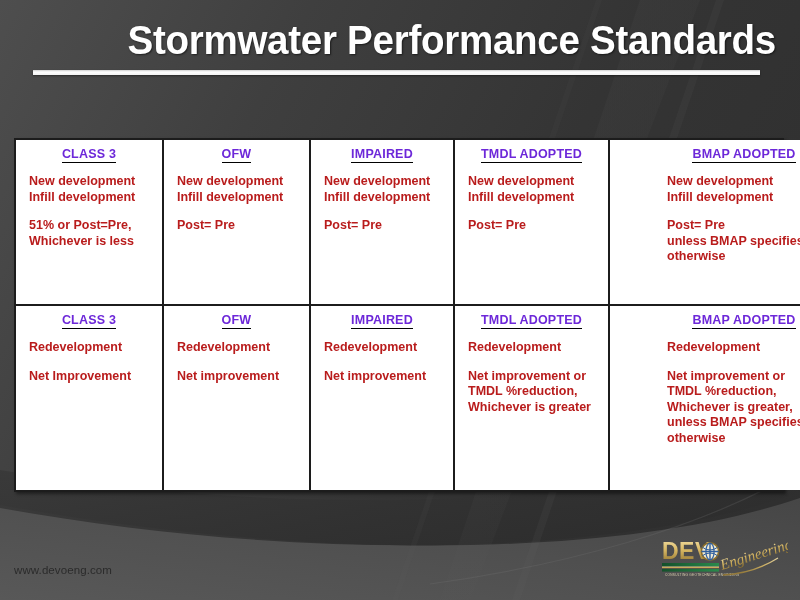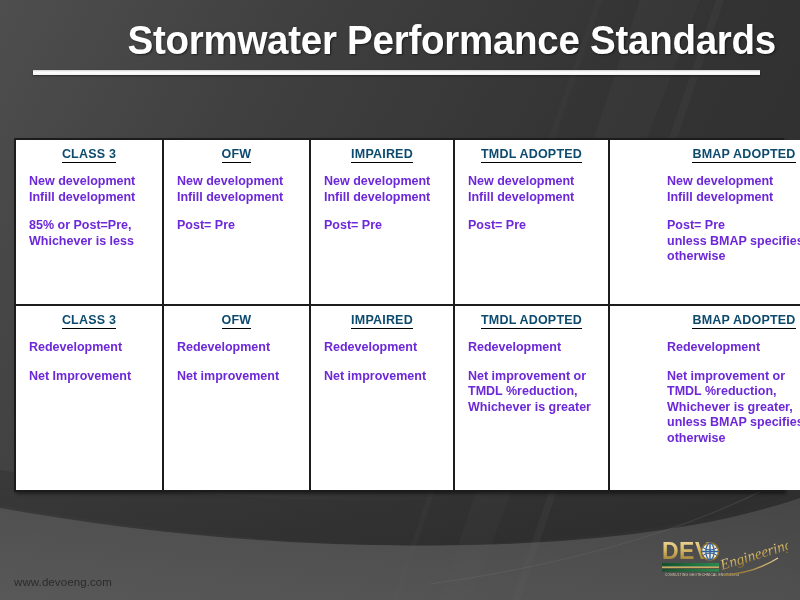--- a/index.html
+++ b/index.html
@@ -93,54 +93,54 @@
   table.std-table td:last-child {
     border-right: none;
     padding-left: 44px;
   }
 
   .cell-head {
     display: block;
     text-align: center;
     font-size: 12.5px;
     font-weight: bold;
-    color: #0c4a6e;
+    color: #6d28d9;
     letter-spacing: 0.2px;
     margin-bottom: 13px;
   }
   .cell-head span {
     border-bottom: 1.5px solid #000;
     padding-bottom: 1px;
   }
   .cell-body {
     padding-left: 13px;
     padding-right: 6px;
   }
   .cell-para {
     font-size: 12.5px;
     font-weight: bold;
-    color: #6d28d9;
+    color: #b91c1c;
     line-height: 15.5px;
     margin: 0 0 13px 0;
     white-space: pre-line;
   }
   .cell-para:last-child { margin-bottom: 0; }
 
   
   .col-0 { width: 146px; }
   .col-1 { width: 145px; }
   .col-2 { width: 142px; }
   .col-3 { width: 153px; }
   .col-4 { width: 180px; }
 
   
   .footer-url {
     position: absolute;
     left: 14px;
-    top: 576px;
+    top: 564px;
     font-size: 11.5px;
     color: #2b2b2b;
     letter-spacing: 0.1px;
   }
 
   
   .logo {
     position: absolute;
     left: 660px;
     top: 534px;
@@ -191,21 +191,21 @@
 
   <div class="table-wrap">
     <table class="std-table">
       <tbody>
         <tr>
           <td class="col-0">
             <div class="cell-head"><span>CLASS 3</span></div>
             <div class="cell-body">
               <p class="cell-para">New development
 Infill development</p>
-              <p class="cell-para">85% or Post=Pre,
+              <p class="cell-para">51% or Post=Pre,
 Whichever is less</p>
             </div>
           </td>
           <td class="col-1">
             <div class="cell-head"><span>OFW</span></div>
             <div class="cell-body">
               <p class="cell-para">New development
 Infill development</p>
               <p class="cell-para">Post= Pre</p>
             </div>

